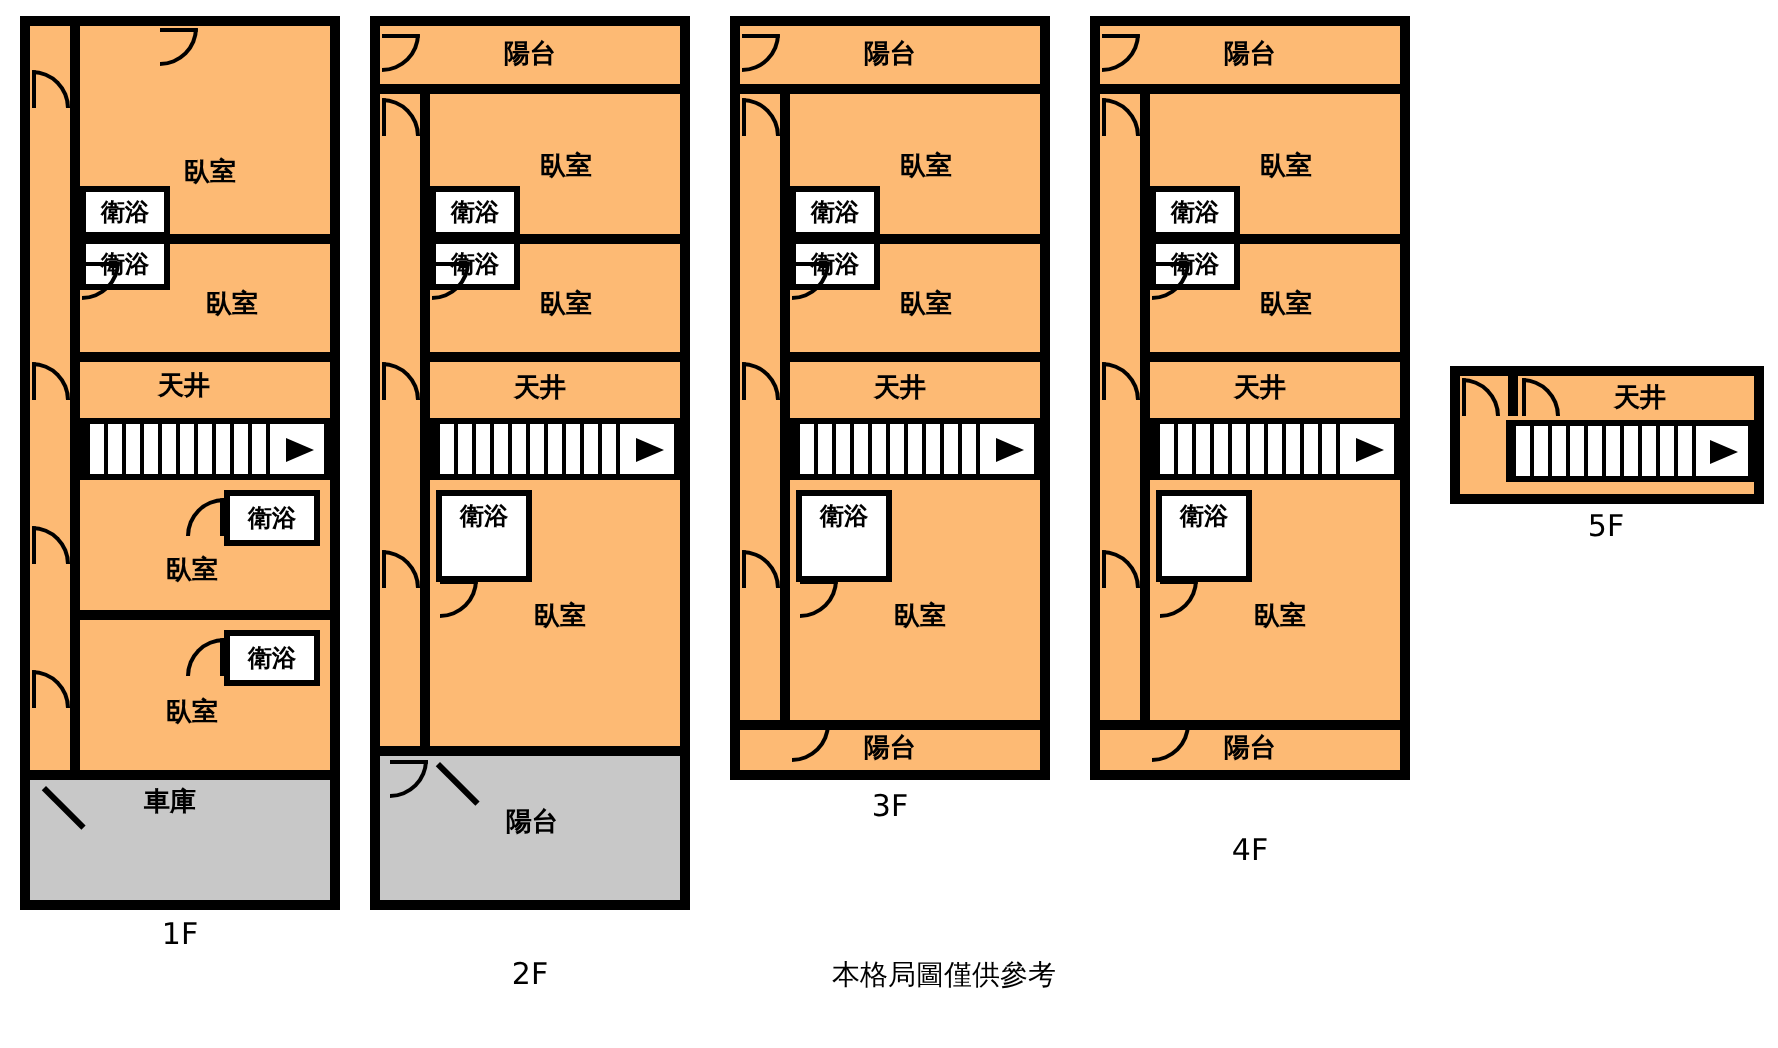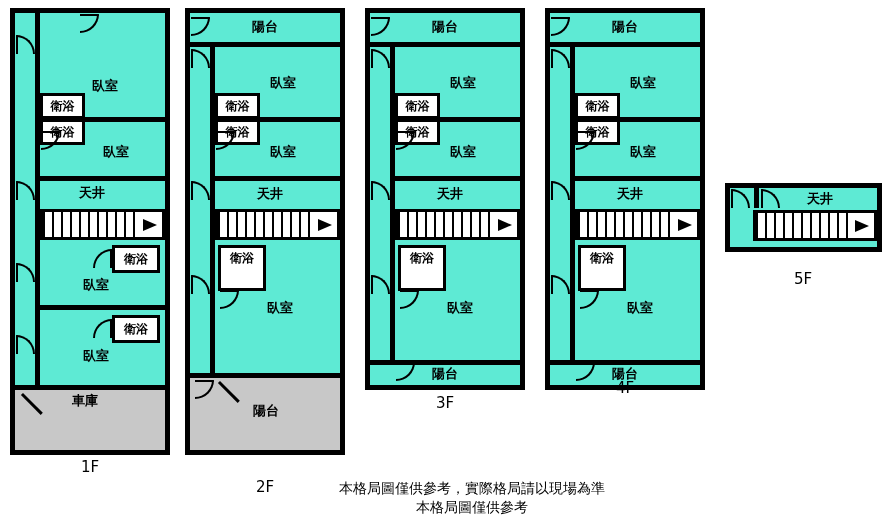--- a/index.html
+++ b/index.html
@@ -1,21 +1,21 @@
 <!DOCTYPE html>
 <html style="--annex-gray: #c8c8c8;"><head>
 <meta charset="utf-8">
 <style>
   * { margin:0; padding:0; box-sizing:border-box; }
   html,body { background:#fff; }
   body {
     width:889px; height:524px; position:relative; overflow:hidden;
     font-family:"DejaVu Sans","Liberation Sans",sans-serif; color:#000;
   }
-  .panel { position:absolute; border:5px solid #000; background:#5eead4;padding-left:16px; }
+  .panel { position:absolute; border:5px solid #000; background:#fdba74;padding-left:16px; }
   .wh { position:absolute; height:5px; background:#000; }
   .wv { position:absolute; width:5px; background:#000; }
   .lbl { position:absolute; transform:translate(-50%,-50%); font-size:13px; font-weight:700; white-space:nowrap; }
   .box { position:absolute; border:3px solid #000; background:#fff; display:flex; align-items:center; justify-content:center; }
   .box span { font-size:12px; font-weight:700; white-space:nowrap; }
   .box.top-align { align-items:flex-start; padding-top:2px; }
   .stairs { position:absolute; border:3px solid #000; background:repeating-linear-gradient(90deg,#000 0 2px,#fff 2px 9px); }
   .arrowzone { position:absolute; top:0; bottom:0; right:0; width:24px; background:#fff; display:flex; align-items:center; }
   .tri { width:0; height:0; border-top:6px solid transparent; border-bottom:6px solid transparent; border-left:14px solid #000; margin-left:5px; }
   .door { position:absolute; width:19px; height:19px; border:2px solid #000; border-bottom:none; border-top-right-radius:100% 100%; }
@@ -185,19 +185,18 @@
   <div class="stairs" style="left:23px;top:22px;width:124px;height:31px">
     <div class="arrowzone">
         <div class="tri"></div>
       </div>
   </div>
 </div>
 
 <div class="floor-label" style="left:90px;top:458px">1F</div>
 <div class="floor-label" style="left:265px;top:478px">2F</div>
 <div class="floor-label" style="left:445px;top:394px">3F</div>
-<div class="floor-label" style="left:625px;top:379px">4F</div>
-<div class="floor-label" style="left:803px;top:270px">5F</div>
+<div class="floor-label" style="left:625px;top:416px">4F</div>
+<div class="floor-label" style="left:803px;top:254px">5F</div>
 
 <div class="footer">
-  <div>本格局圖僅供參考，實際格局請以現場為準</div>
   <div>本格局圖僅供參考</div>
 </div>
 
 </body></html>

